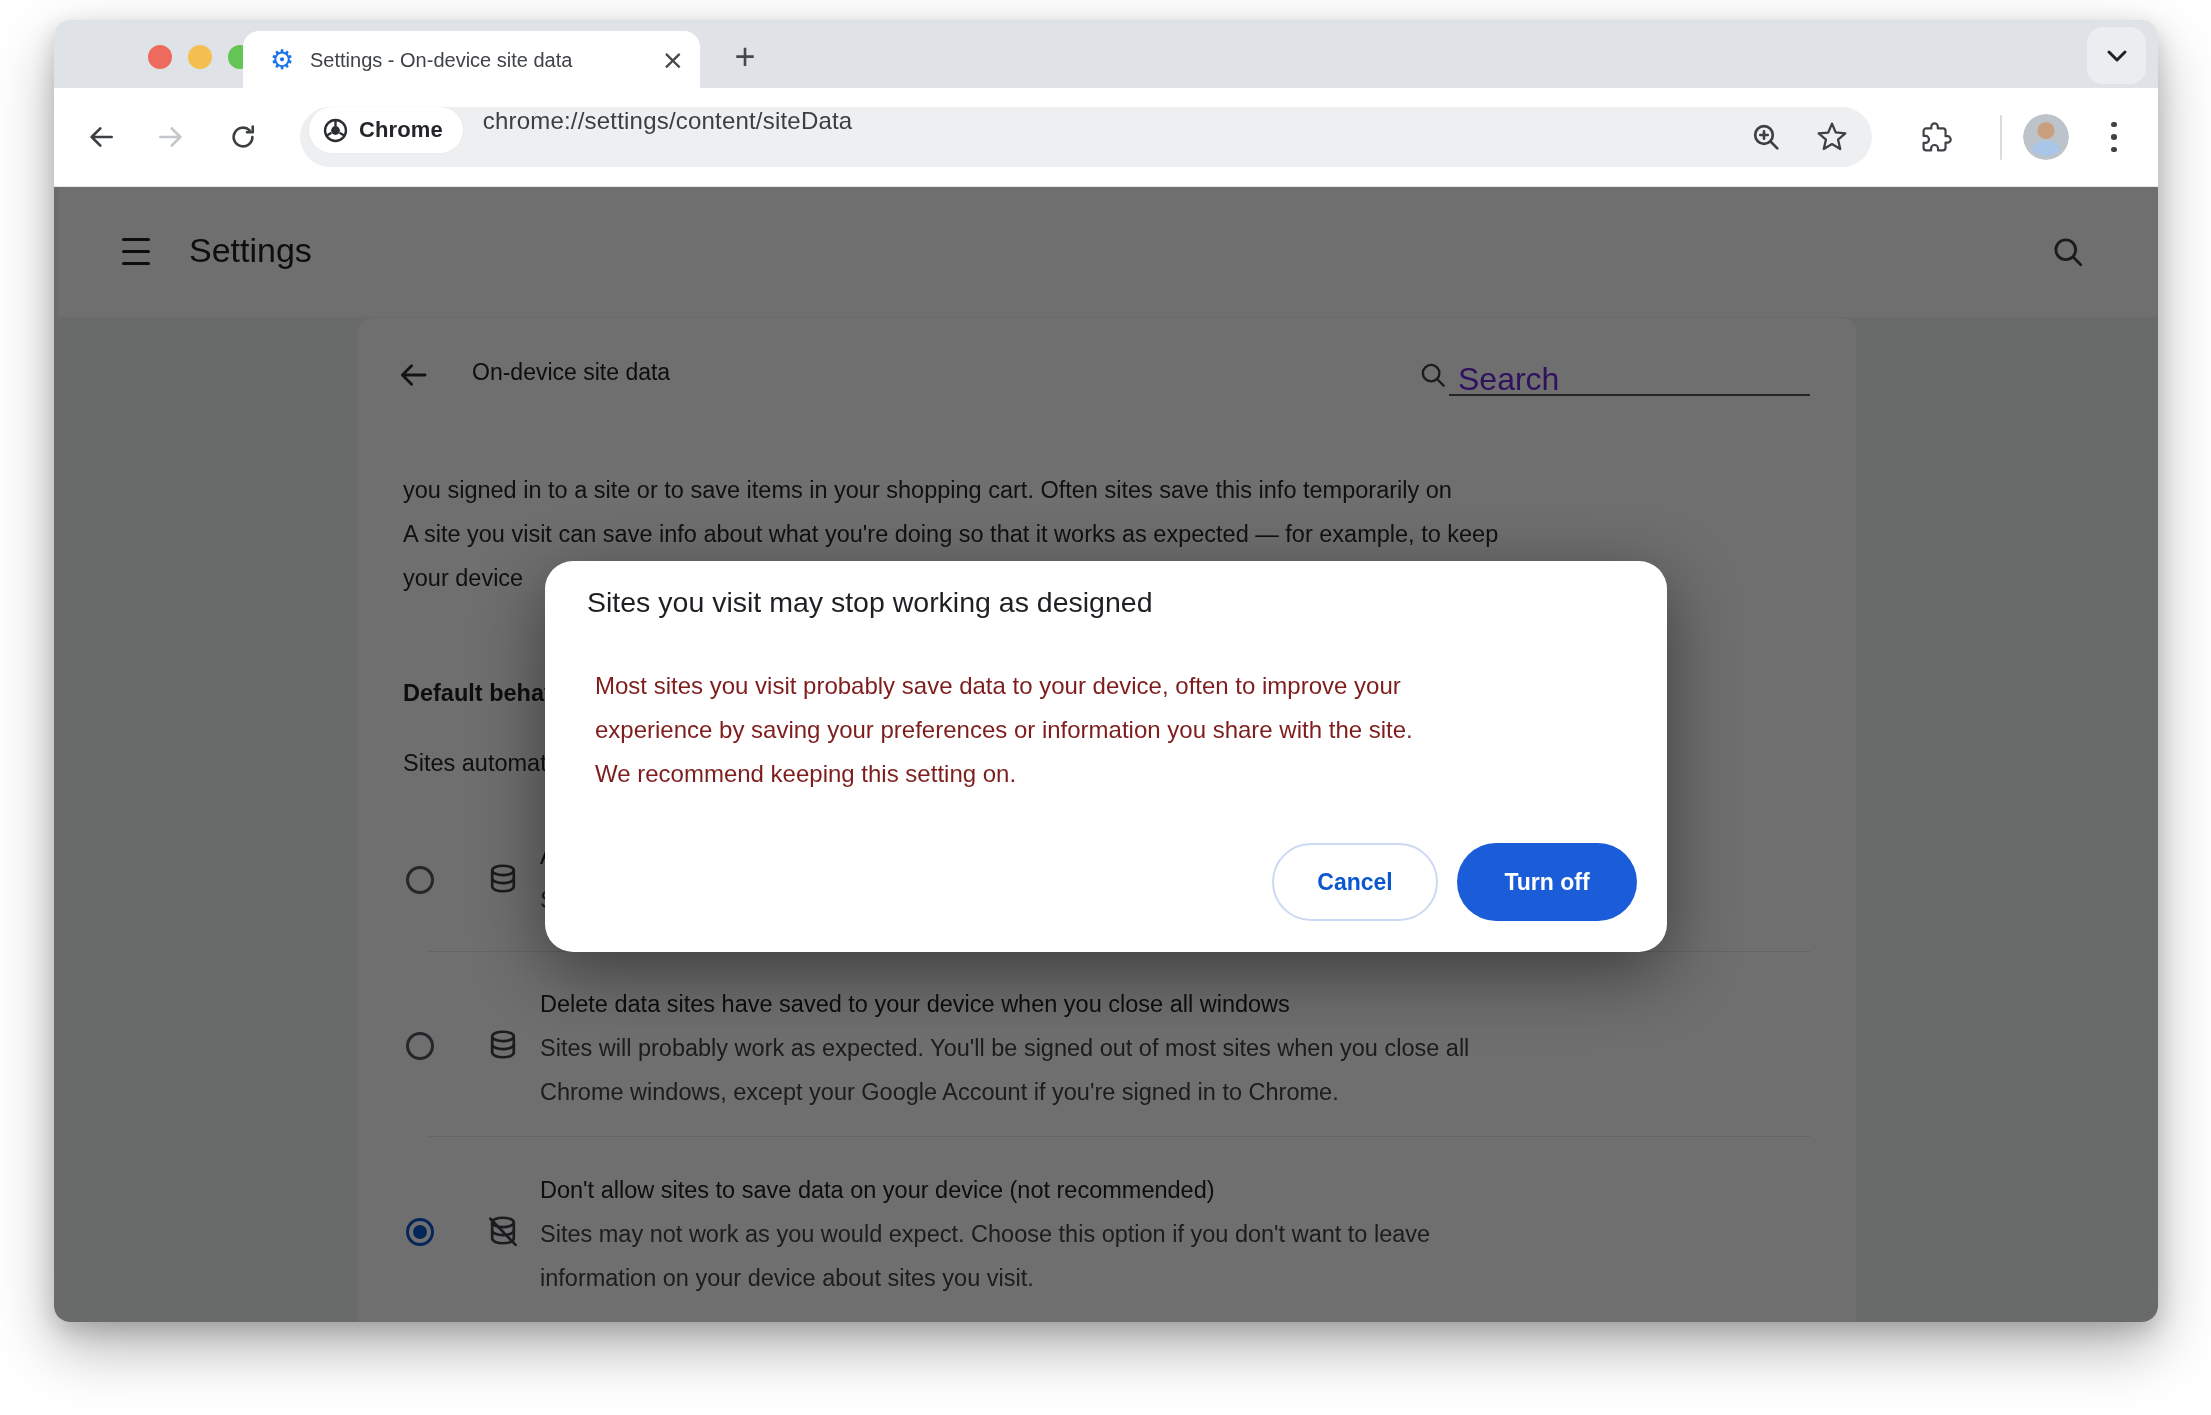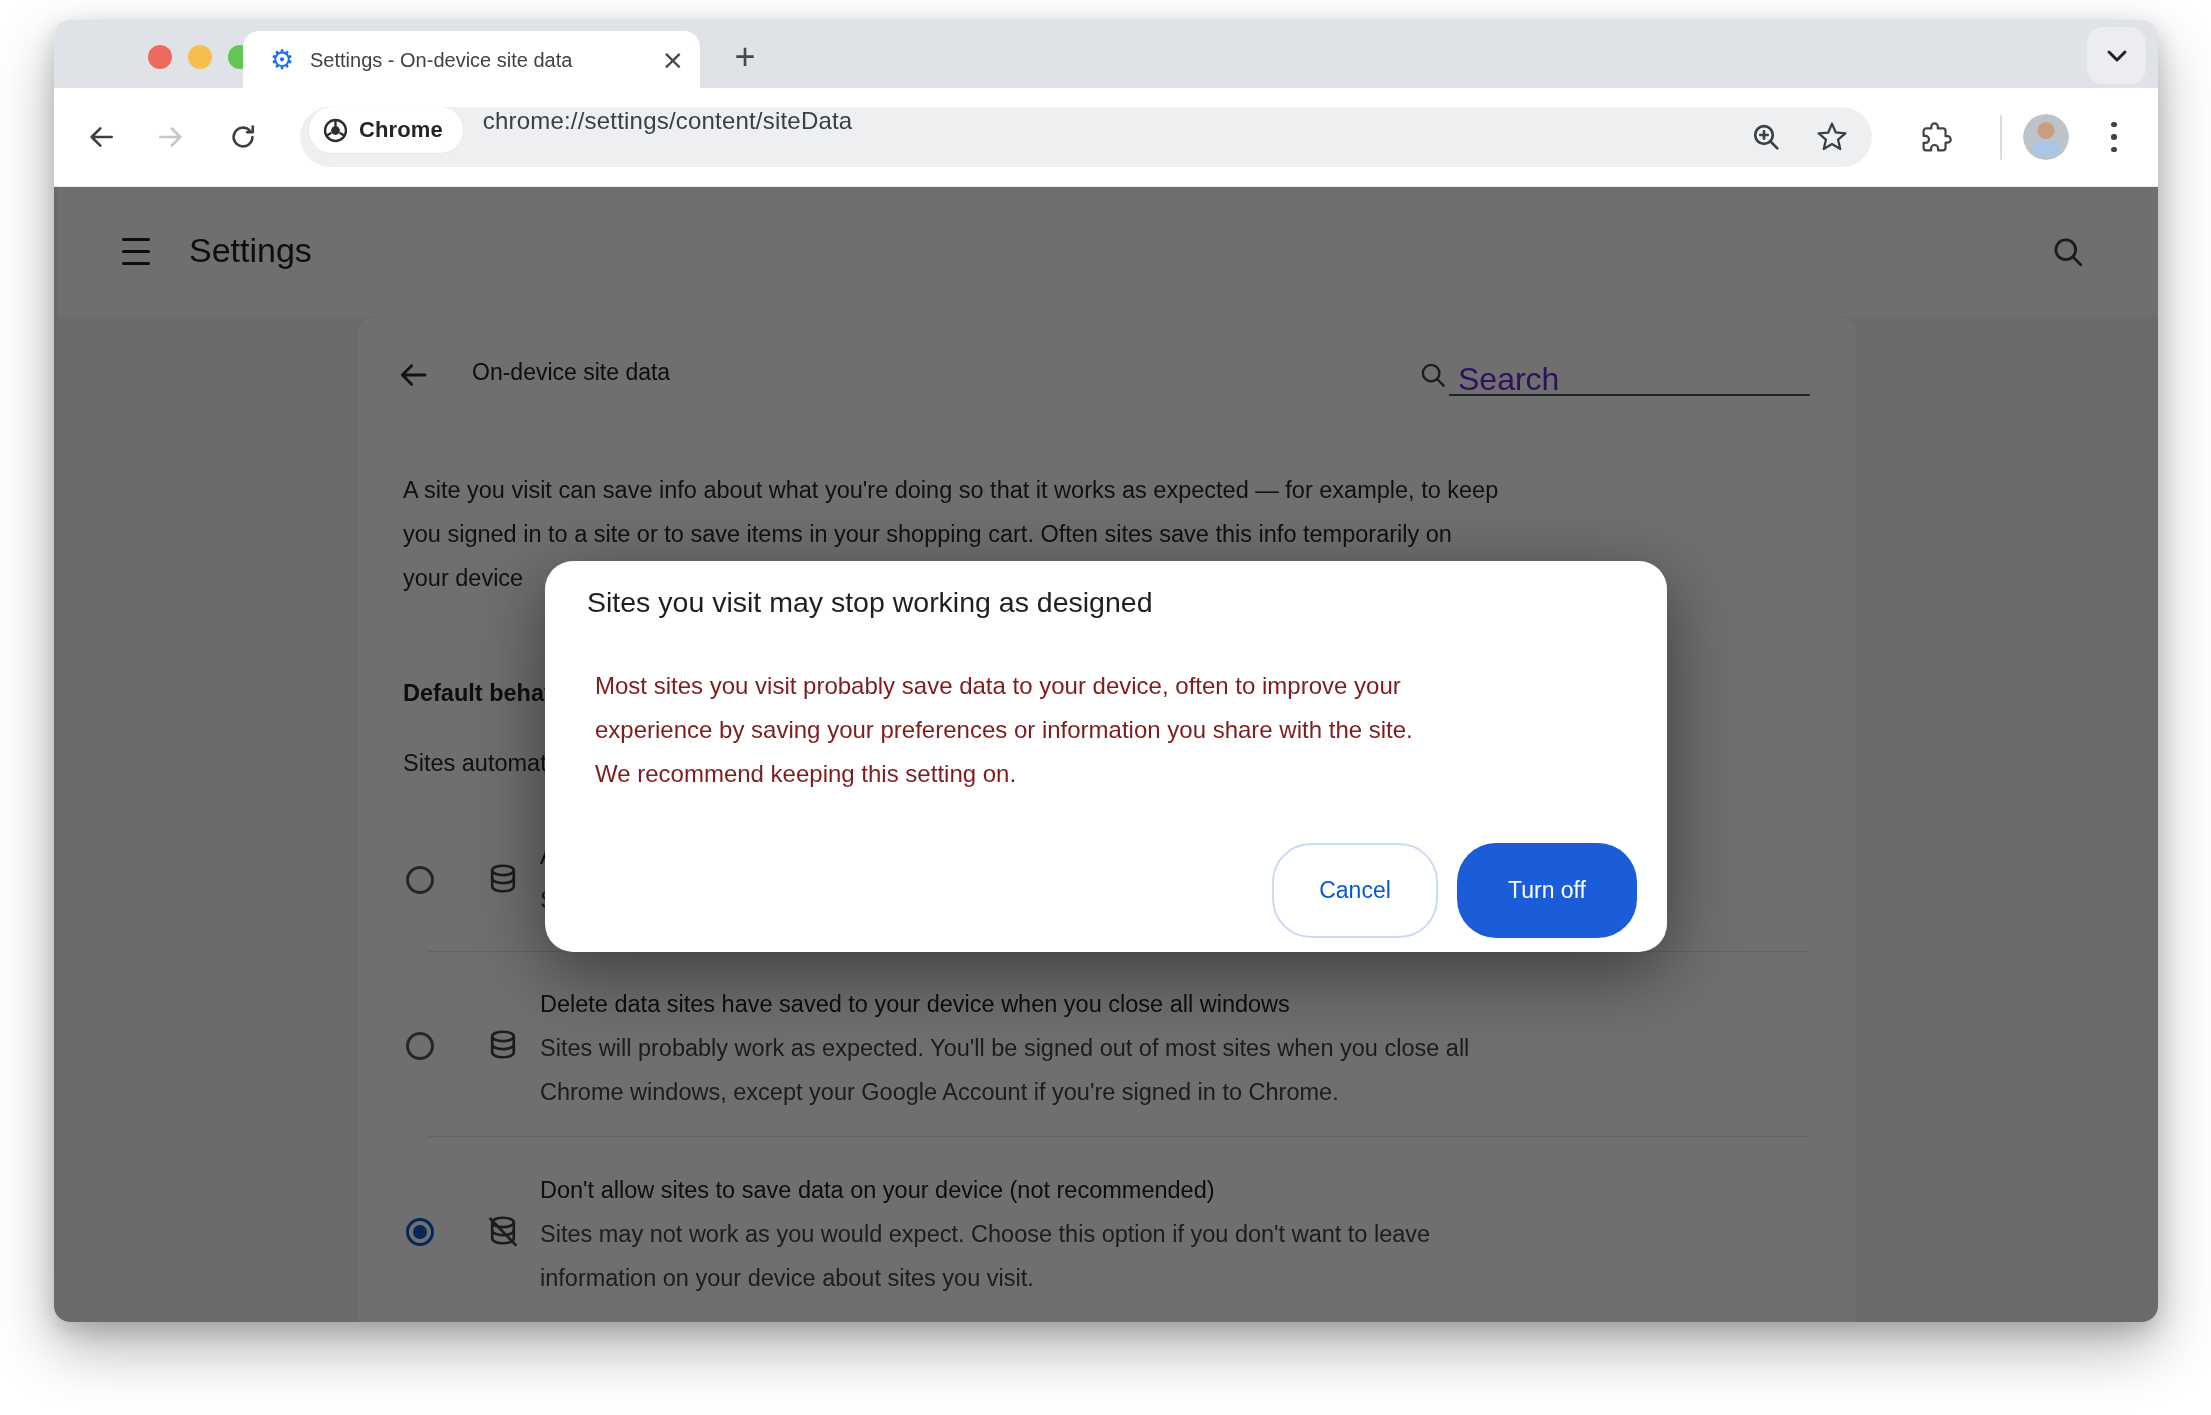--- a/index.html
+++ b/index.html
@@ -69,22 +69,22 @@
   .opt-ic{position:absolute;left:127px;width:36px;height:36px}
   .opt-title{position:absolute;left:182px;font-size:23.5px;line-height:44px;color:#202124;white-space:nowrap}
   .opt-desc{position:absolute;left:182px;font-size:23.5px;line-height:44px;color:#3f4347;white-space:nowrap}
   .divider{position:absolute;left:70px;width:1382px;height:1px;background:#e2e5e9}
   
   .dim{position:absolute;top:167px;left:0;width:2104px;height:1135px;background:rgba(0,0,0,.565);z-index:40}
   .dialog{position:absolute;left:491px;top:541px;width:1122px;height:391px;background:#fff;border-radius:28px;
           z-index:50;box-shadow:0 20px 70px rgba(0,0,0,.45)}
   .dlg-title{position:absolute;left:42px;top:25px;font-size:28.5px;color:#1d1f23}
   .dlg-body{position:absolute;left:50px;top:103px;font-size:24px;line-height:44px;color:#7f1d1d}
-  .btn{position:absolute;top:282px;height:95px;border-radius:39px;display:flex;align-items:center;
-       justify-content:center;font-size:23px;font-weight:400;box-sizing:border-box;cursor:pointer}
+  .btn{position:absolute;top:282px;height:78px;border-radius:39px;display:flex;align-items:center;
+       justify-content:center;font-size:23px;font-weight:700;box-sizing:border-box;cursor:pointer}
   .btn-cancel{left:727px;width:166px;background:#fff;border:2px solid #ccd9f4;color:#0b57d0}
   .btn-confirm{left:912px;width:180px;background:#1b5cd8;color:#fff}
   svg{display:block}
 </style>
 </head>
 <body>
 
 <div class="window">
 
   <div class="tabstrip">
@@ -199,22 +199,22 @@
       <span class="csearch-ic">
         <svg width="30" height="30" viewBox="0 0 24 24">
           <circle cx="10.5" cy="10.5" r="6.6" fill="none" stroke="#3f4247" stroke-width="1.9"></circle>
           <path d="M15.4 15.4L20.5 20.5" stroke="#3f4247" stroke-width="1.9" stroke-linecap="round"></path>
         </svg>
       </span>
       <span class="csearch-txt">Search</span>
       <div class="csearch-line"></div>
 
       <div class="intro">
+        <div>you signed in to a site or to save items in your shopping cart. Often sites save this info temporarily on</div>
         <div>A site you visit can save info about what you're doing so that it works as expected — for example, to keep</div>
-        <div>you signed in to a site or to save items in your shopping cart. Often sites save this info temporarily on</div>
         <div>your device</div>
       </div>
 
       <div class="sec-label">Default behavior</div>
       <div class="sec-caption">Sites automatically follow this setting when you visit them</div>
 
       <div>
         <span class="radio" style="top:548px"></span>
         <span class="opt-ic" style="top:544px">
           <svg width="36" height="36" viewBox="0 0 24 24" fill="none" stroke="#3f4247" stroke-width="1.8">

